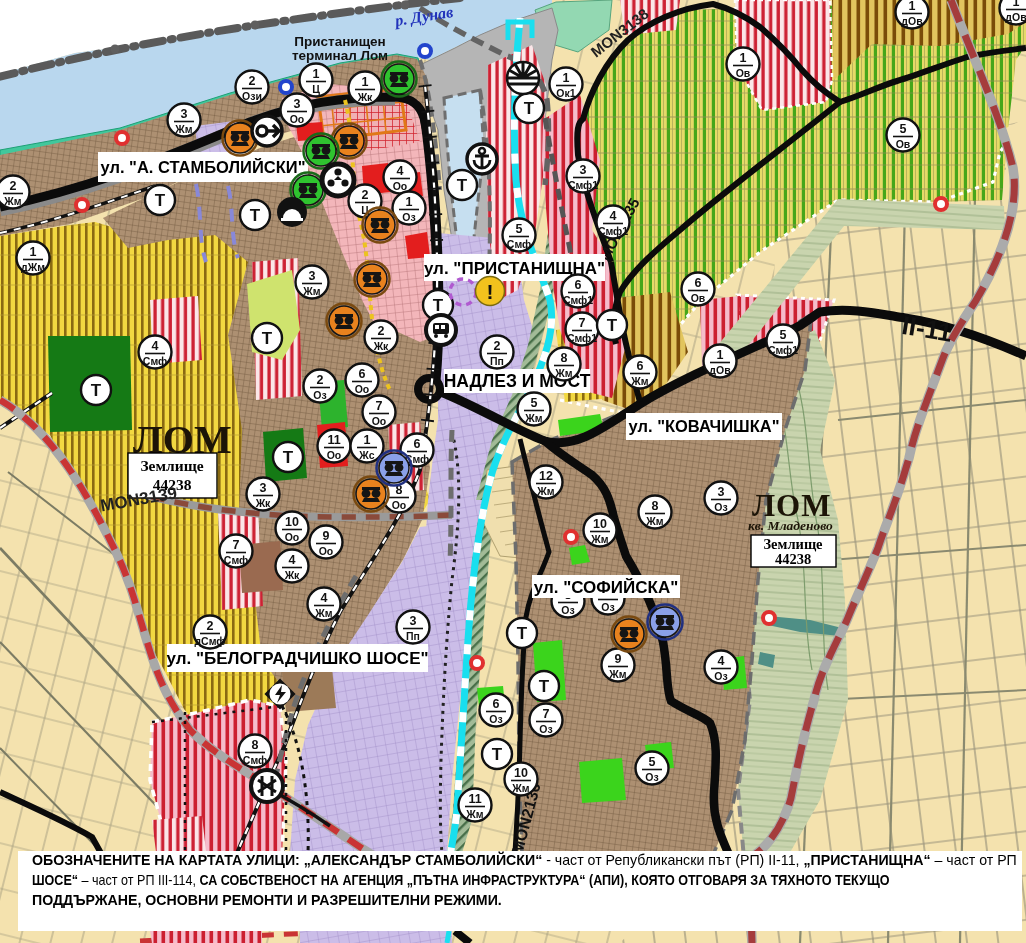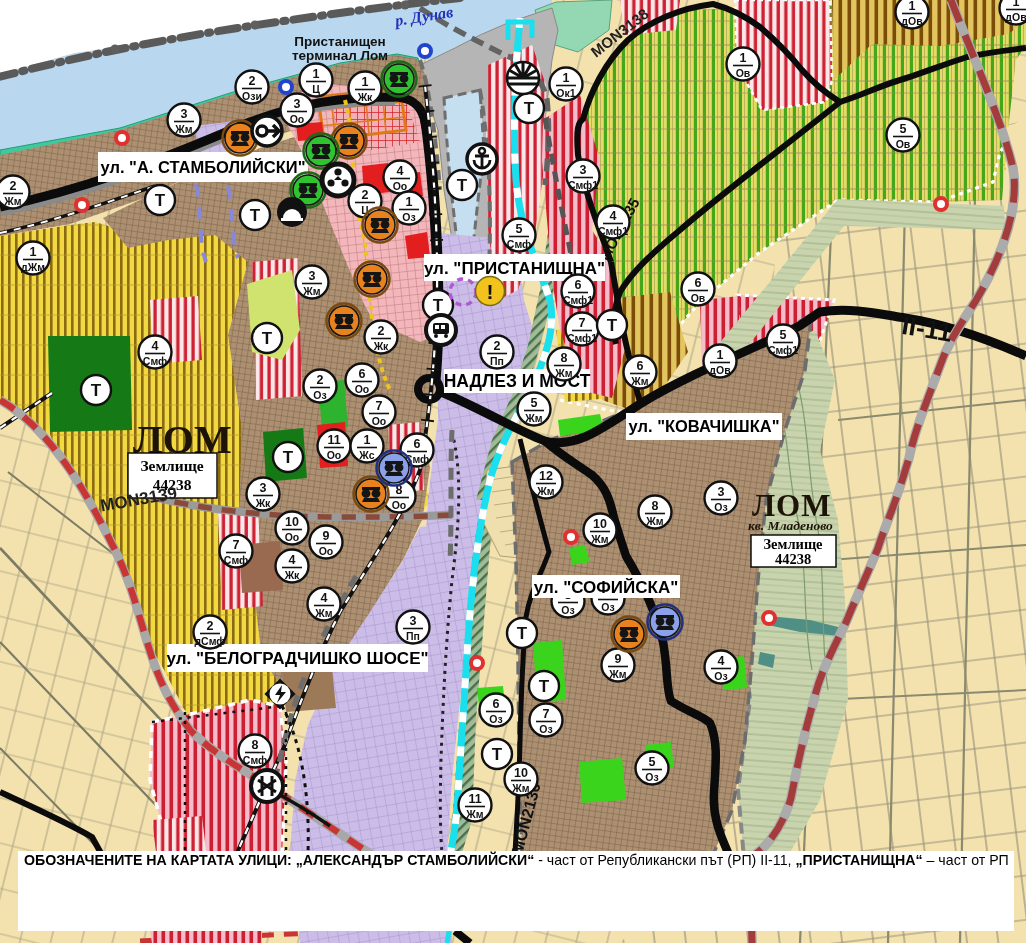--- a/index.html
+++ b/index.html
@@ -1,16 +1,16 @@
 <!DOCTYPE html>
 <html><head><meta charset="utf-8"><title>map</title><style>
 html,body{margin:0;padding:0;background:#fff;}
 #wrap{position:relative;width:1026px;height:943px;overflow:hidden;font-family:"Liberation Sans",sans-serif;}
 #band{position:absolute;left:18px;top:851px;width:990px;height:80px;background:#fff;color:#000;
-font-size:14.6px;line-height:19.8px;font-weight:bold;white-space:nowrap;padding-left:6px;}
+font-size:14.6px;line-height:19.8px;font-weight:bold;white-space:nowrap;padding-left:14px;}
 #band .n{font-weight:normal;}
 #band .ln{display:inline-block;transform-origin:0 50%;}
 </style></head><body>
 <div id="wrap">
 <svg width="1026" height="943" viewBox="0 0 1026 943">
 <defs>
 <pattern id="pBeige" width="30" height="44" patternUnits="userSpaceOnUse" patternTransform="rotate(14)">
  <rect width="30" height="44" fill="#f4e2ae"></rect>
  <line x1="7" y1="0" x2="7" y2="44" stroke="#a8a183" stroke-width="1"></line>
  <line x1="0" y1="26" x2="30" y2="26" stroke="#a8a183" stroke-width="0.8"></line>
@@ -1036,13 +1036,15 @@
 
 <polygon points="150,931 262,931 262,943 152,943" fill="url(#pRedP)"></polygon>
 
 <path d="M455,931 L470,943" fill="none" stroke="#0b0b0b" stroke-width="8" stroke-linecap="butt"></path>
 
 <path d="M449,931 L447,943" fill="none" stroke="#19dfef" stroke-width="5" stroke-linecap="butt"></path>
 </svg>
 
 <div id="band">
       <div><span class="ln" style="transform:scaleX(0.971)">ОБОЗНАЧЕНИТЕ НА КАРТАТА УЛИЦИ: „АЛЕКСАНДЪР СТАМБОЛИЙСКИ“<span class="n"> - част от Републикански път (РП) II-11, </span>„ПРИСТАНИЩНА“<span class="n"> – част от РП</span></span></div>
+<div><span class="ln" style="transform:scaleX(0.860)">ШОСЕ“<span class="n"> – част от РП III-114, </span>СА СОБСТВЕНОСТ НА АГЕНЦИЯ „ПЪТНА ИНФРАСТРУКТУРА“ (АПИ), КОЯТО ОТГОВАРЯ ЗА ТЯХНОТО ТЕКУЩО</span></div>
+<div><span class="ln" style="transform:scaleX(0.970)">ПОДДЪРЖАНЕ, ОСНОВНИ РЕМОНТИ И РАЗРЕШИТЕЛНИ РЕЖИМИ.</span></div>
     </div>
 </div>
 </body></html>

